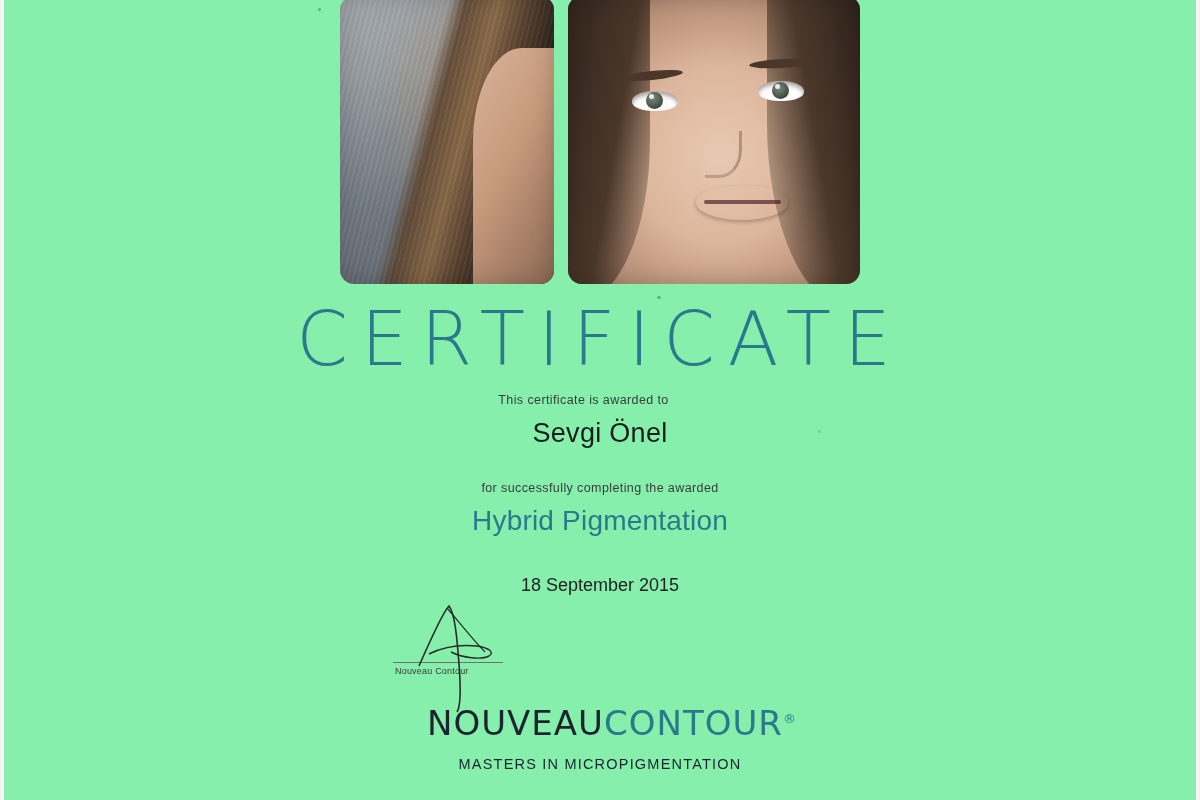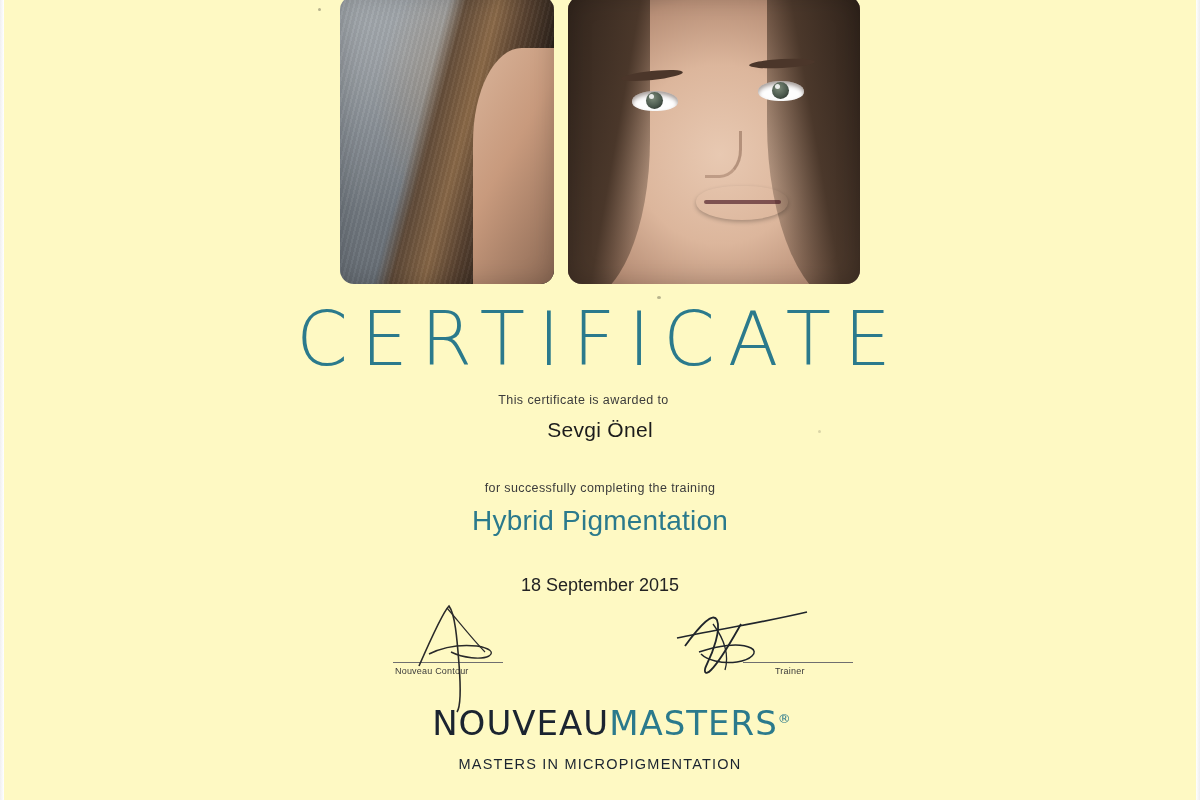--- a/index.html
+++ b/index.html
@@ -12,21 +12,21 @@
     height: 800px;
     overflow: hidden;
     font-family: "Liberation Sans", sans-serif;
   }
 
   
   .certificate {
     position: relative;
     width: 1200px;
     height: 800px;
-    background: #fef9c3;
+    background: #86efac;
     overflow: hidden;
   }
 
   
   .paper-left-edge,
   .paper-right-edge {
     position: absolute;
     top: 0;
     width: 4px;
     height: 800px;
@@ -214,21 +214,21 @@
     font-size: 12.5px;
     color: #3b3b3b;
     letter-spacing: .4px;
   }
 
   .recipient {
     position: absolute;
     top: 418px;
     width: 1200px;
     text-align: center;
-    font-size: 21px;
+    font-size: 27px;
     color: #1c1c1c;
     font-weight: 400;
     letter-spacing: .3px;
   }
 
   .completing {
     position: absolute;
     top: 481px;
     width: 1200px;
     text-align: center;
@@ -355,57 +355,45 @@
       <div class="photo-seam"></div>
     </div>
 
   </div>
 
   <div class="title">CERTIFICATE</div>
 
   <div class="awarded-to">This certificate is awarded to</div>
   <div class="recipient">Sevgi Önel</div>
 
-  <div class="completing">for successfully completing the training</div>
+  <div class="completing">for successfully completing the awarded</div>
   <div class="course">Hybrid Pigmentation</div>
 
   <div class="date">18 September 2015</div>
 
   <div class="signatures">
 
     <div class="sig-block sig-left">
       <div class="sig-art">
         <svg width="230" height="120" viewBox="0 0 230 120" style="position:absolute;left:0;top:-6px;overflow:visible">
           <path d="M34 72 C48 40, 58 18, 64 12 C70 20, 72 44, 74 70 C76 96, 76 112, 72 118" fill="none" stroke="#2a2a2a" stroke-width="1.6"></path>
           <path d="M44 60 C56 54, 72 50, 92 52 C104 54, 110 58, 104 62 C96 66, 78 64, 66 58" fill="none" stroke="#2a2a2a" stroke-width="1.4"></path>
           <path d="M62 14 C74 28, 88 46, 100 58" fill="none" stroke="#2a2a2a" stroke-width="1.2"></path>
         </svg>
       </div>
       <div class="sig-line"></div>
       <div class="sig-label">Nouveau Contour</div>
     </div>
 
-    <div class="sig-block sig-right">
-      <div class="sig-art">
-        <svg width="230" height="110" viewBox="0 0 230 110" style="position:absolute;left:0;top:-6px;overflow:visible">
-          <path d="M30 52 C46 30, 58 18, 62 26 C66 36, 58 58, 52 70 C48 78, 50 82, 56 76 C66 66, 78 44, 86 30" fill="none" stroke="#20252b" stroke-width="1.8"></path>
-          <path d="M22 44 C60 36, 110 28, 152 18" fill="none" stroke="#20252b" stroke-width="1.6"></path>
-          <path d="M44 58 C62 52, 84 48, 96 54 C104 58, 96 66, 82 68 C66 70, 52 66, 46 60" fill="none" stroke="#20252b" stroke-width="1.5"></path>
-          <path d="M58 30 C70 46, 74 62, 70 76" fill="none" stroke="#20252b" stroke-width="1.3"></path>
-        </svg>
-      </div>
-      <div class="sig-line"></div>
-      <div class="sig-label">Trainer</div>
-    </div>
 
   </div>
 
   <div class="footer-logo">
     <div class="brand">
-      <span class="b1">NOUVEAU</span><span class="b2">MASTERS</span><span class="reg">®</span>
+      <span class="b1">NOUVEAU</span><span class="b2">CONTOUR</span><span class="reg">®</span>
     </div>
     <div class="tagline">MASTERS IN MICROPIGMENTATION</div>
   </div>
 
   <div class="smudge" style="left:318px;top:8px;width:3px;height:3px;"></div>
   <div class="smudge" style="left:657px;top:296px;width:4px;height:3px;"></div>
   <div class="smudge" style="left:818px;top:430px;width:3px;height:3px;opacity:.5"></div>
 
 </div>
 

